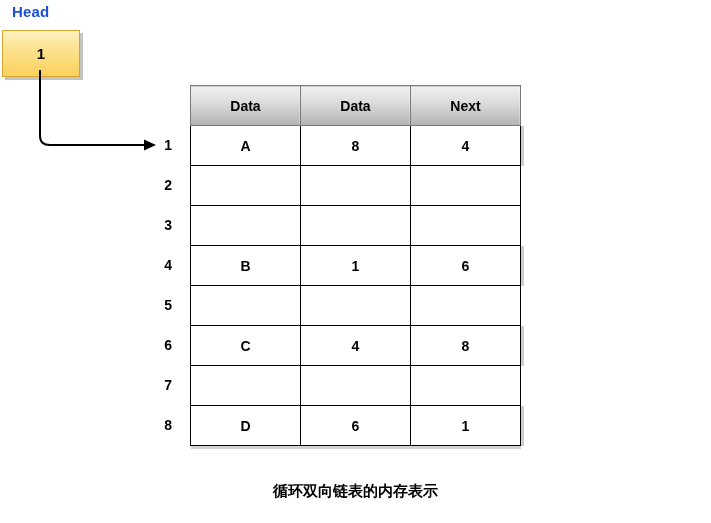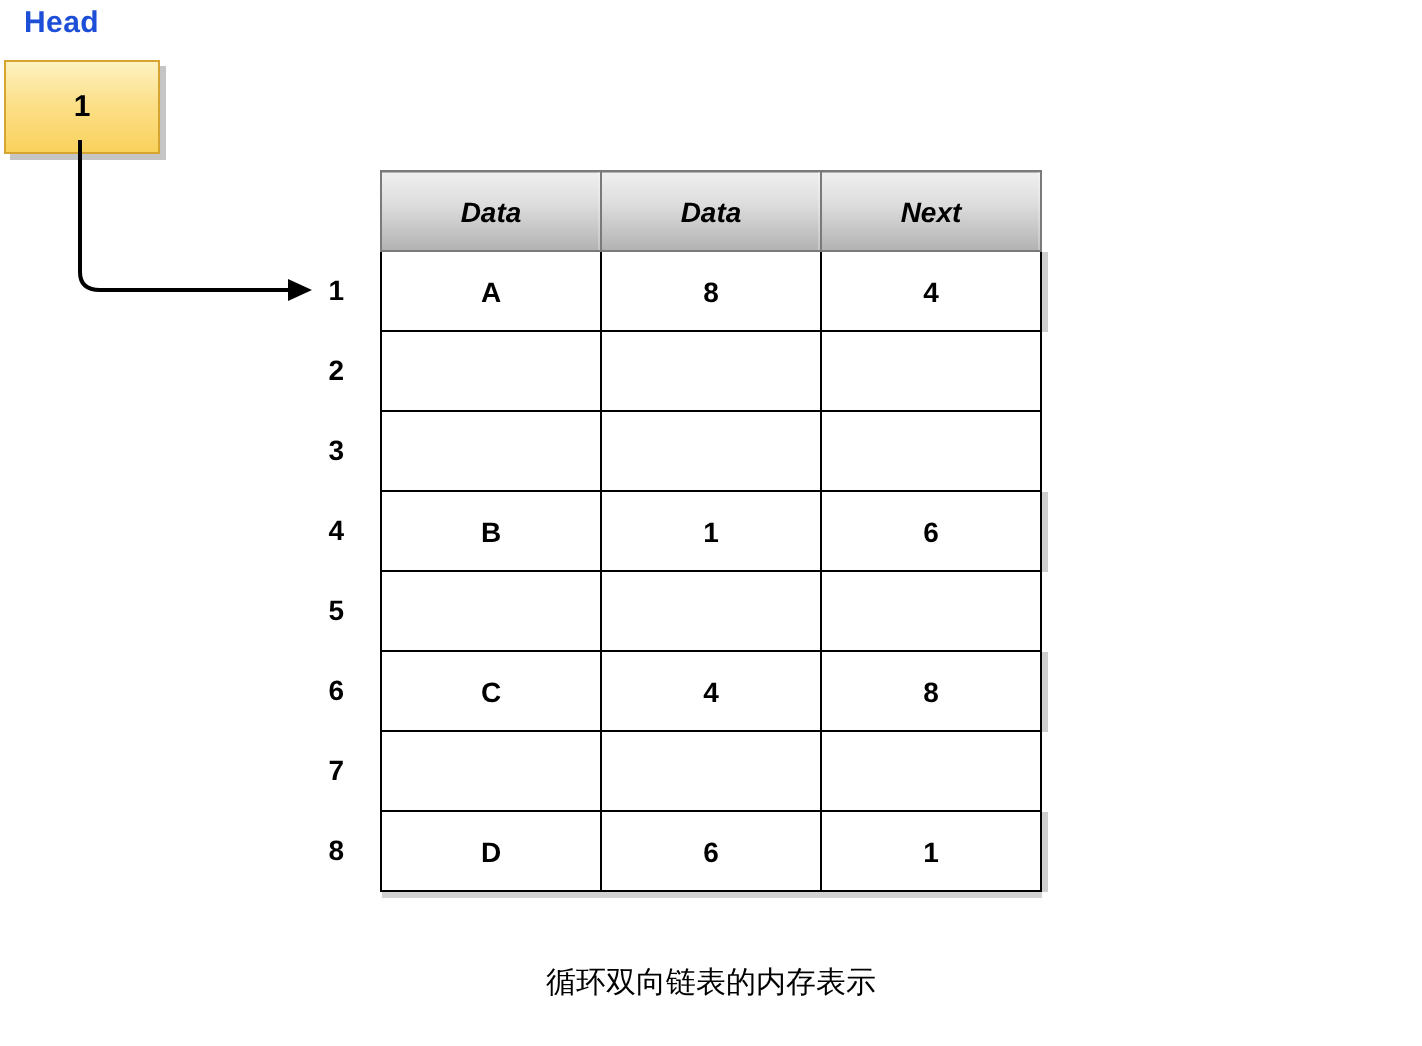--- a/index.html
+++ b/index.html
@@ -86,21 +86,20 @@
     vertical-align: middle;
     font-size: 14px;
     font-weight: bold;
     color: #000000;
     box-sizing: border-box;
   }
   #memory-table th {
     border: 1px solid #7a7a7a;
     background: linear-gradient(to bottom, #EFEFEF 0%, #DDDDDD 40%, #B2B2B2 100%);
     box-shadow: inset -1px 0 0 rgba(255,255,255,0.25);
-    font-style: italic;
   }
   #memory-table td {
     border: 1px solid #000000;
     background: #ffffff;
   }
 
   
   td.fill-yellow {
     background: linear-gradient(to bottom, #FDF3BE 0%, #FCE691 40%, #FBD25C 100%);
     border-color: #F2CE6A;
@@ -135,21 +134,21 @@
   }
 
   
   #caption {
     position: absolute;
     left: 0;
     right: 0;
     top: 482px;
     text-align: center;
     font-size: 15px;
-    font-weight: normal;
+    font-weight: bold;
     color: #000000;
     font-family: "DejaVu Sans", "Liberation Sans", sans-serif;
   }
 </style>
 </head>
 <body>
 
 <div id="head-label">Head</div>
 
 <div id="head-box">

